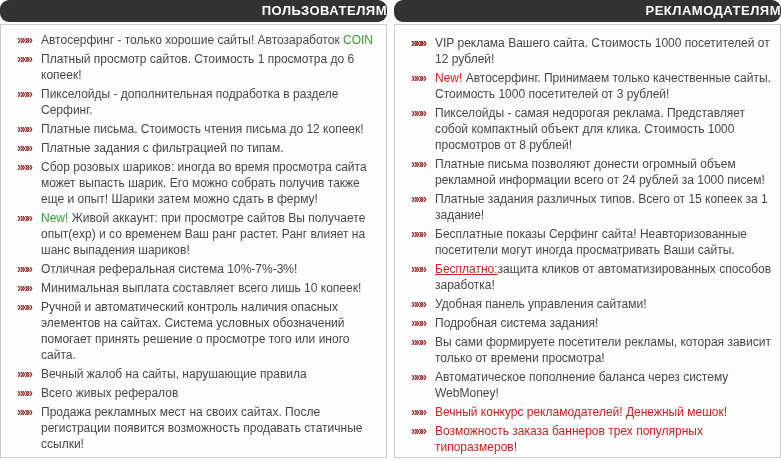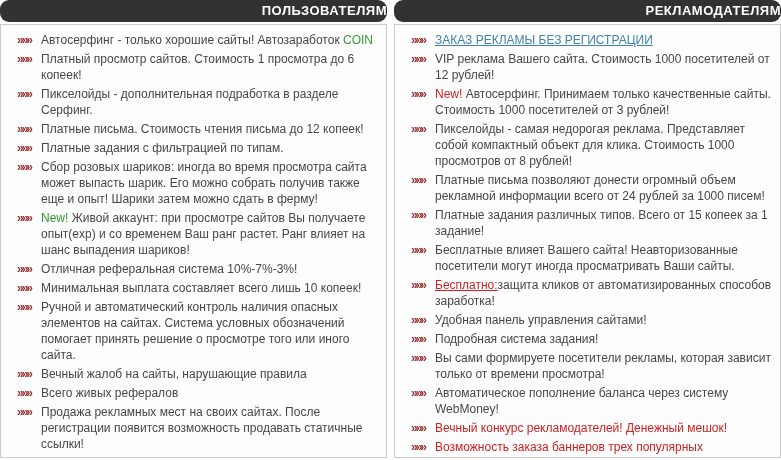--- a/index.html
+++ b/index.html
@@ -99,27 +99,27 @@
           <li class="item"><span class="marker">»»»</span><span class="item-text"><span class="seg seg-normal">Всего живых рефералов</span></span></li>
           <li class="item"><span class="marker">»»»</span><span class="item-text"><span class="seg seg-normal">Продажа рекламных мест на своих сайтах. После регистрации появится возможность продавать статичные ссылки!</span></span></li>
         </ul>
     </div>
   </div>
 
   <div class="column">
     <div class="col-header">РЕКЛАМОДАТЕЛЯМ</div>
     <div class="col-body">
       <ul class="items">
-          <li class="item"><span class="marker">»»»</span><span class="item-text"><a class="seg seg-link" href="#">ЗАКАЗ РЕКЛАМЫ БЕЗ РЕГИСТРАЦИИ</a></span></li>
+          <li class="item"><span class="marker">»»»</span></li>
           <li class="item"><span class="marker">»»»</span><span class="item-text"><span class="seg seg-normal">VIP реклама Вашего сайта. Стоимость 1000 посетителей от 12 рублей!</span></span></li>
           <li class="item"><span class="marker">»»»</span><span class="item-text"><span class="seg seg-red">New!</span><span class="seg seg-normal"> Автосерфинг. Принимаем только качественные сайты. Стоимость 1000 посетителей от 3 рублей!</span></span></li>
           <li class="item"><span class="marker">»»»</span><span class="item-text"><span class="seg seg-normal">Пикселойды - самая недорогая реклама. Представляет собой компактный объект для клика. Стоимость 1000 просмотров от 8 рублей!</span></span></li>
           <li class="item"><span class="marker">»»»</span><span class="item-text"><span class="seg seg-normal">Платные письма позволяют донести огромный объем рекламной информации всего от 24 рублей за 1000 писем!</span></span></li>
           <li class="item"><span class="marker">»»»</span><span class="item-text"><span class="seg seg-normal">Платные задания различных типов. Всего от 15 копеек за 1 задание!</span></span></li>
-          <li class="item"><span class="marker">»»»</span><span class="item-text"><span class="seg seg-normal">Бесплатные влияет Вашего сайта! Неавторизованные посетители могут иногда просматривать Ваши сайты.</span></span></li>
+          <li class="item"><span class="marker">»»»</span><span class="item-text"><span class="seg seg-normal">Бесплатные показы Серфинг сайта! Неавторизованные посетители могут иногда просматривать Ваши сайты.</span></span></li>
           <li class="item"><span class="marker">»»»</span><span class="item-text"><span class="seg seg-red-underline">Бесплатно:</span><span class="seg seg-normal">защита кликов от автоматизированных способов заработка!</span></span></li>
           <li class="item"><span class="marker">»»»</span><span class="item-text"><span class="seg seg-normal">Удобная панель управления сайтами!</span></span></li>
           <li class="item"><span class="marker">»»»</span><span class="item-text"><span class="seg seg-normal">Подробная система задания!</span></span></li>
           <li class="item"><span class="marker">»»»</span><span class="item-text"><span class="seg seg-normal">Вы сами формируете посетители рекламы, которая зависит только от времени просмотра!</span></span></li>
           <li class="item"><span class="marker">»»»</span><span class="item-text"><span class="seg seg-normal">Автоматическое пополнение баланса через систему WebMoney!</span></span></li>
           <li class="item"><span class="marker">»»»</span><span class="item-text"><span class="seg seg-red">Вечный конкурс рекламодателей! Денежный мешок!</span></span></li>
           <li class="item"><span class="marker">»»»</span><span class="item-text"><span class="seg seg-red">Возможность заказа баннеров трех популярных типоразмеров!</span></span></li>
         </ul>
     </div>
   </div>

